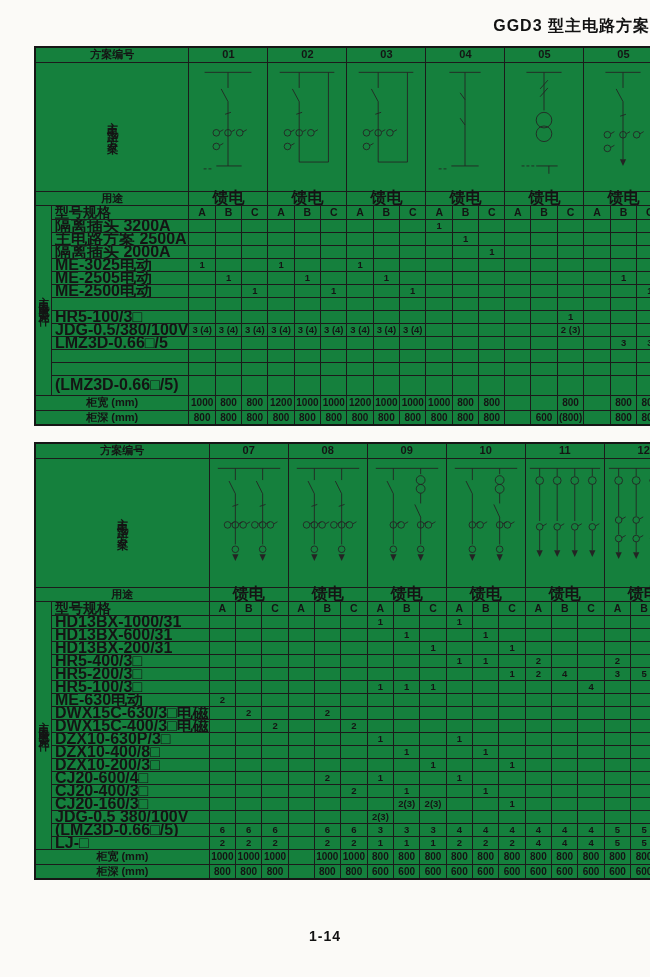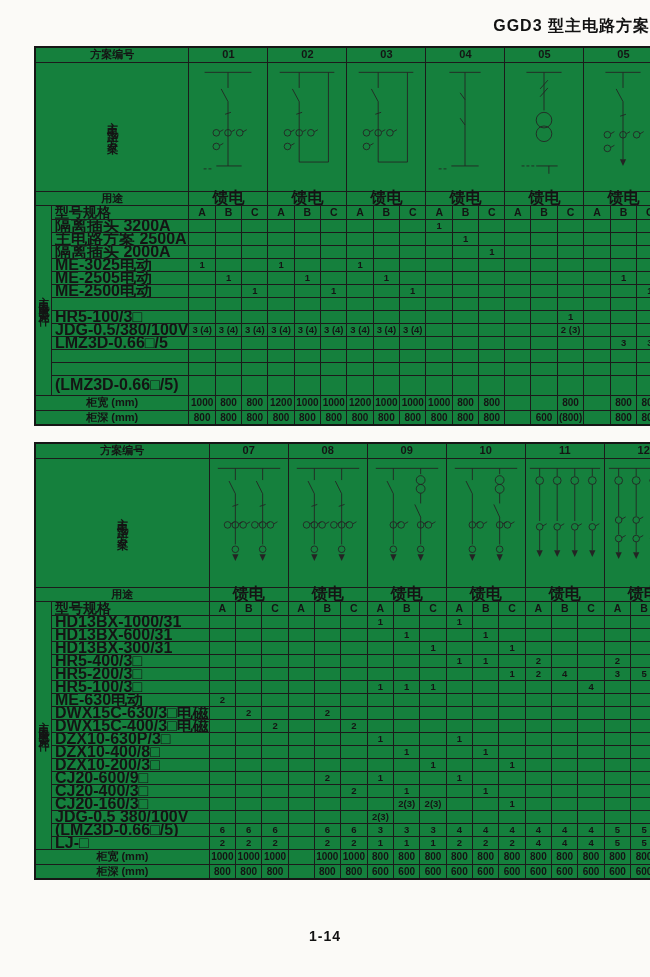--- a/index.html
+++ b/index.html
@@ -827,21 +827,21 @@
             <td class="val">1</td>
             <td class="val"></td>
             <td class="val"></td>
             <td class="val"></td>
             <td class="val"></td>
             <td class="val"></td>
             <td class="val"></td>
             <td class="val"></td>
           </tr>
           <tr class="comp-row">
-            <td class="lbl">HD13BX-300/31</td>
+            <td class="lbl">HD13BX-200/31</td>
             <td class="val"></td>
             <td class="val"></td>
             <td class="val"></td>
             <td class="val"></td>
             <td class="val"></td>
             <td class="val"></td>
             <td class="val"></td>
             <td class="val"></td>
             <td class="val">1</td>
             <td class="val"></td>
@@ -1037,21 +1037,21 @@
             <td class="val"></td>
             <td class="val">1</td>
             <td class="val"></td>
             <td class="val"></td>
             <td class="val"></td>
             <td class="val"></td>
             <td class="val"></td>
             <td class="val"></td>
           </tr>
           <tr class="comp-row">
-            <td class="lbl">CJ20-600/9□</td>
+            <td class="lbl">CJ20-600/4□</td>
             <td class="val"></td>
             <td class="val"></td>
             <td class="val"></td>
             <td class="val"></td>
             <td class="val">2</td>
             <td class="val"></td>
             <td class="val">1</td>
             <td class="val"></td>
             <td class="val"></td>
             <td class="val">1</td>

